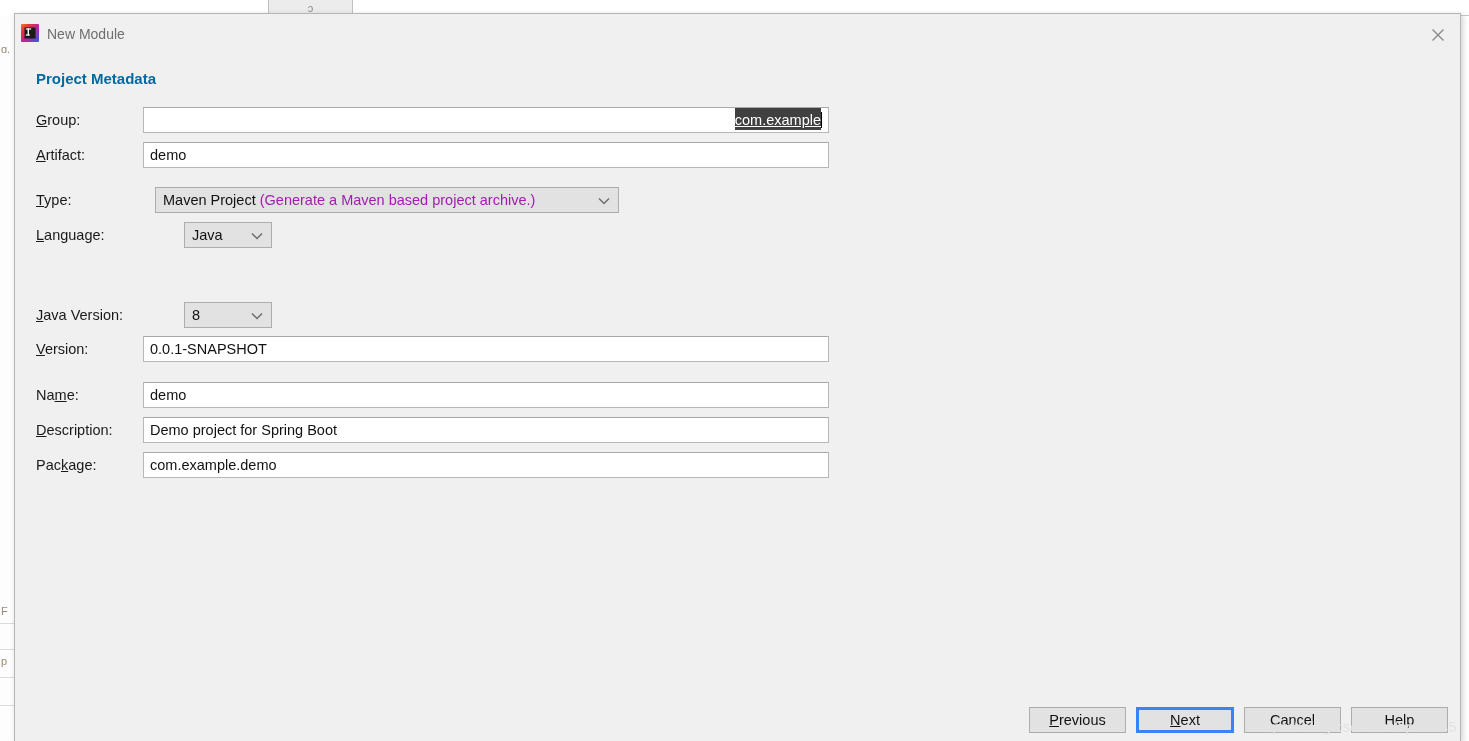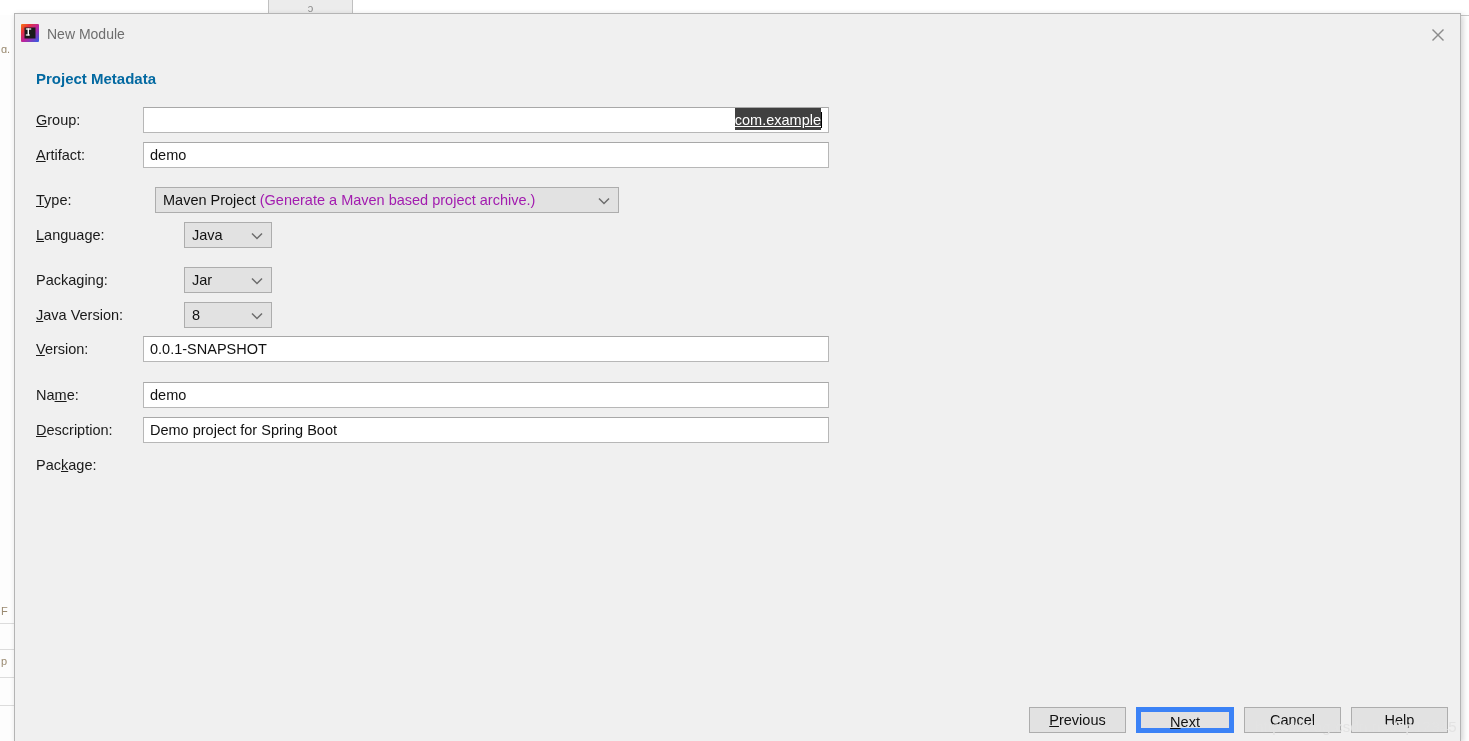--- a/index.html
+++ b/index.html
@@ -235,21 +235,21 @@
     font-family: "Liberation Sans", sans-serif;
     font-size: 14.5px;
     color: #121212;
     text-align: center;
     line-height: 24px;
     cursor: default;
     white-space: nowrap;
   }
   .dlg-button u { text-decoration: underline; text-underline-offset: 1px; }
   .dlg-button.default {
-    border: 5px solid #3b82f6;
+    border: 3px solid #3b82f6;
     line-height: 20px;
   }
 
   #watermark {
     position: absolute;
     left: 1240px;
     top: 704px;
     font-size: 15px;
     color: #e3e3e3;
     letter-spacing: 0.2px;
@@ -337,31 +337,20 @@
     <div class="combo combo-small">
       <span>Java</span>
       <span class="chev">
         <svg width="12" height="8" viewBox="0 0 12 8">
             <polyline points="1,1.5 6,6.5 11,1.5" fill="none" stroke="#6d6d6d" stroke-width="1.5"></polyline>
           </svg>
       </span>
     </div>
   </div>
 
-  <div class="form-row" style="top:253px; width:100%;">
-    <span class="field-label">Packa<u>g</u>ing:</span>
-    <div class="combo combo-small">
-      <span>Jar</span>
-      <span class="chev">
-        <svg width="12" height="8" viewBox="0 0 12 8">
-            <polyline points="1,1.5 6,6.5 11,1.5" fill="none" stroke="#6d6d6d" stroke-width="1.5"></polyline>
-          </svg>
-      </span>
-    </div>
-  </div>
 
   <div class="form-row" style="top:288px; width:100%;">
     <span class="field-label"><u>J</u>ava Version:</span>
     <div class="combo combo-small">
       <span>8</span>
       <span class="chev">
         <svg width="12" height="8" viewBox="0 0 12 8">
             <polyline points="1,1.5 6,6.5 11,1.5" fill="none" stroke="#6d6d6d" stroke-width="1.5"></polyline>
           </svg>
       </span>
@@ -378,20 +367,21 @@
     <input class="text-input" type="text" value="demo" style="">
   </div>
 
   <div class="form-row" style="top:403px; width:100%;">
     <span class="field-label"><u>D</u>escription:</span>
     <input class="text-input" type="text" value="Demo project for Spring Boot" style="">
   </div>
 
   <div class="form-row" style="top:438px; width:100%;">
     <span class="field-label">Pac<u>k</u>age:</span>
+    <input class="text-input" type="text" value="com.example.demo" style="">
   </div>
 
   <div id="button-bar">
     <div class="dlg-button" style="left:1014px; width:97px;text-align:center;"><u>P</u>revious</div>
     <div class="dlg-button default" style="left:1121px; width:98px;"><u>N</u>ext</div>
     <div class="dlg-button" style="left:1229px; width:97px;">Cancel</div>
     <div class="dlg-button" style="left:1336px; width:97px;">Help</div>
   </div>
 
   <div id="watermark">https://blog.csdn.net/zp12345</div>

